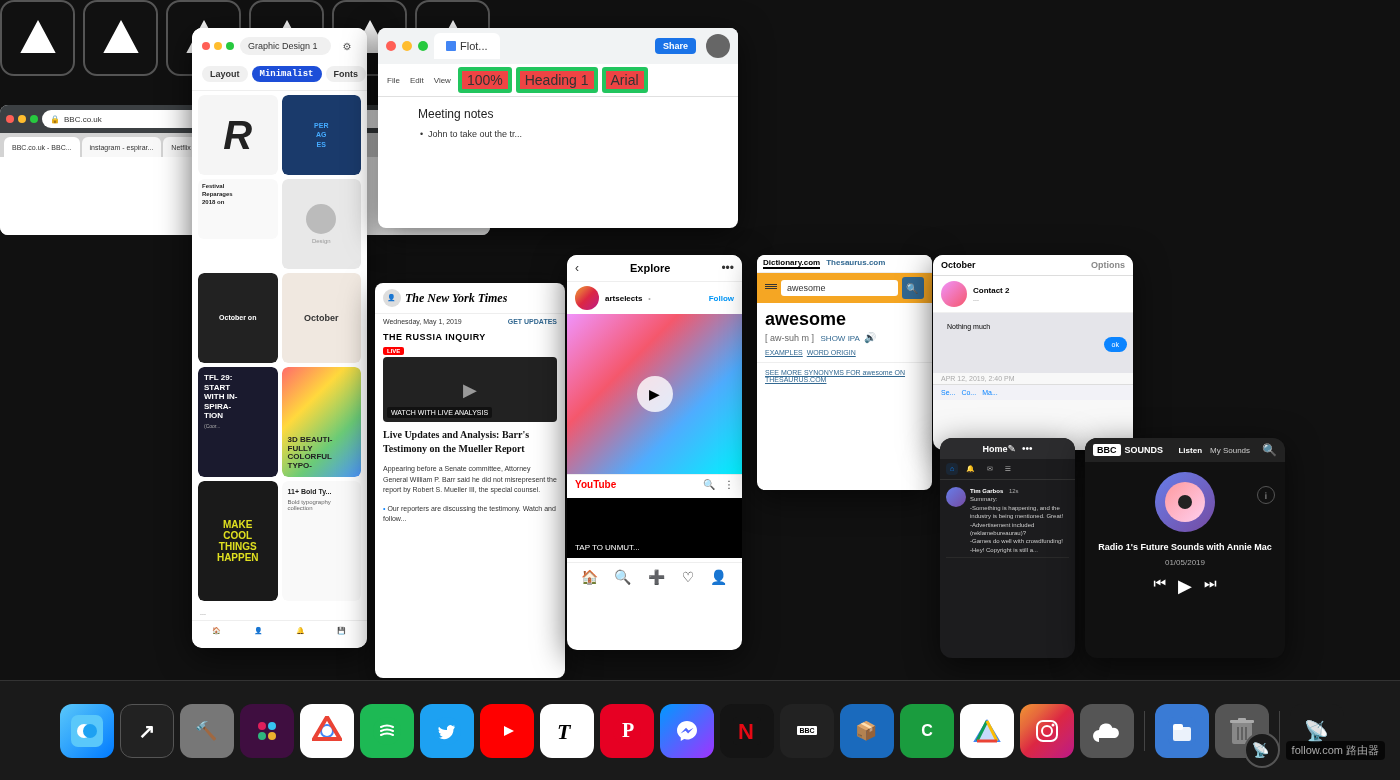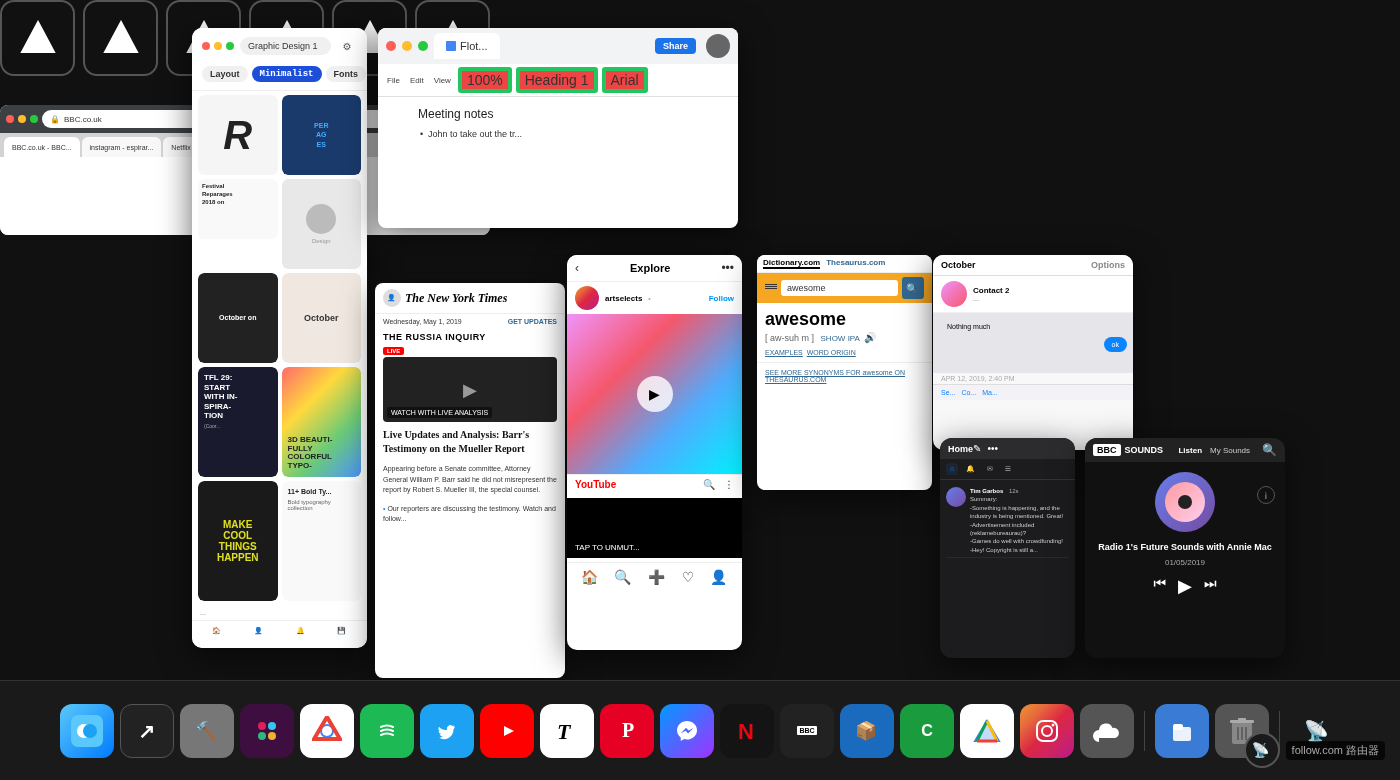--- a/index.html
+++ b/index.html
@@ -594,21 +594,21 @@
       height: 220px;
       background: #1c1c1e;
       border-radius: 12px;
       overflow: hidden;
     }
     .home-header {
       background: #2c2c2e;
       padding: 5px 8px;
       display: flex;
       align-items: center;
-      justify-content: flex-start;
+      justify-content: center;
     }
     .home-title { font-size: 9px; color: #fff; font-weight: 700; }
     .home-icons { display: flex; gap: 6px; font-size: 10px; color: #fff; }
     .home-tabs {
       display: flex;
       gap: 4px;
       padding: 4px 6px;
       border-bottom: 1px solid #333;
     }
     .home-tab {

